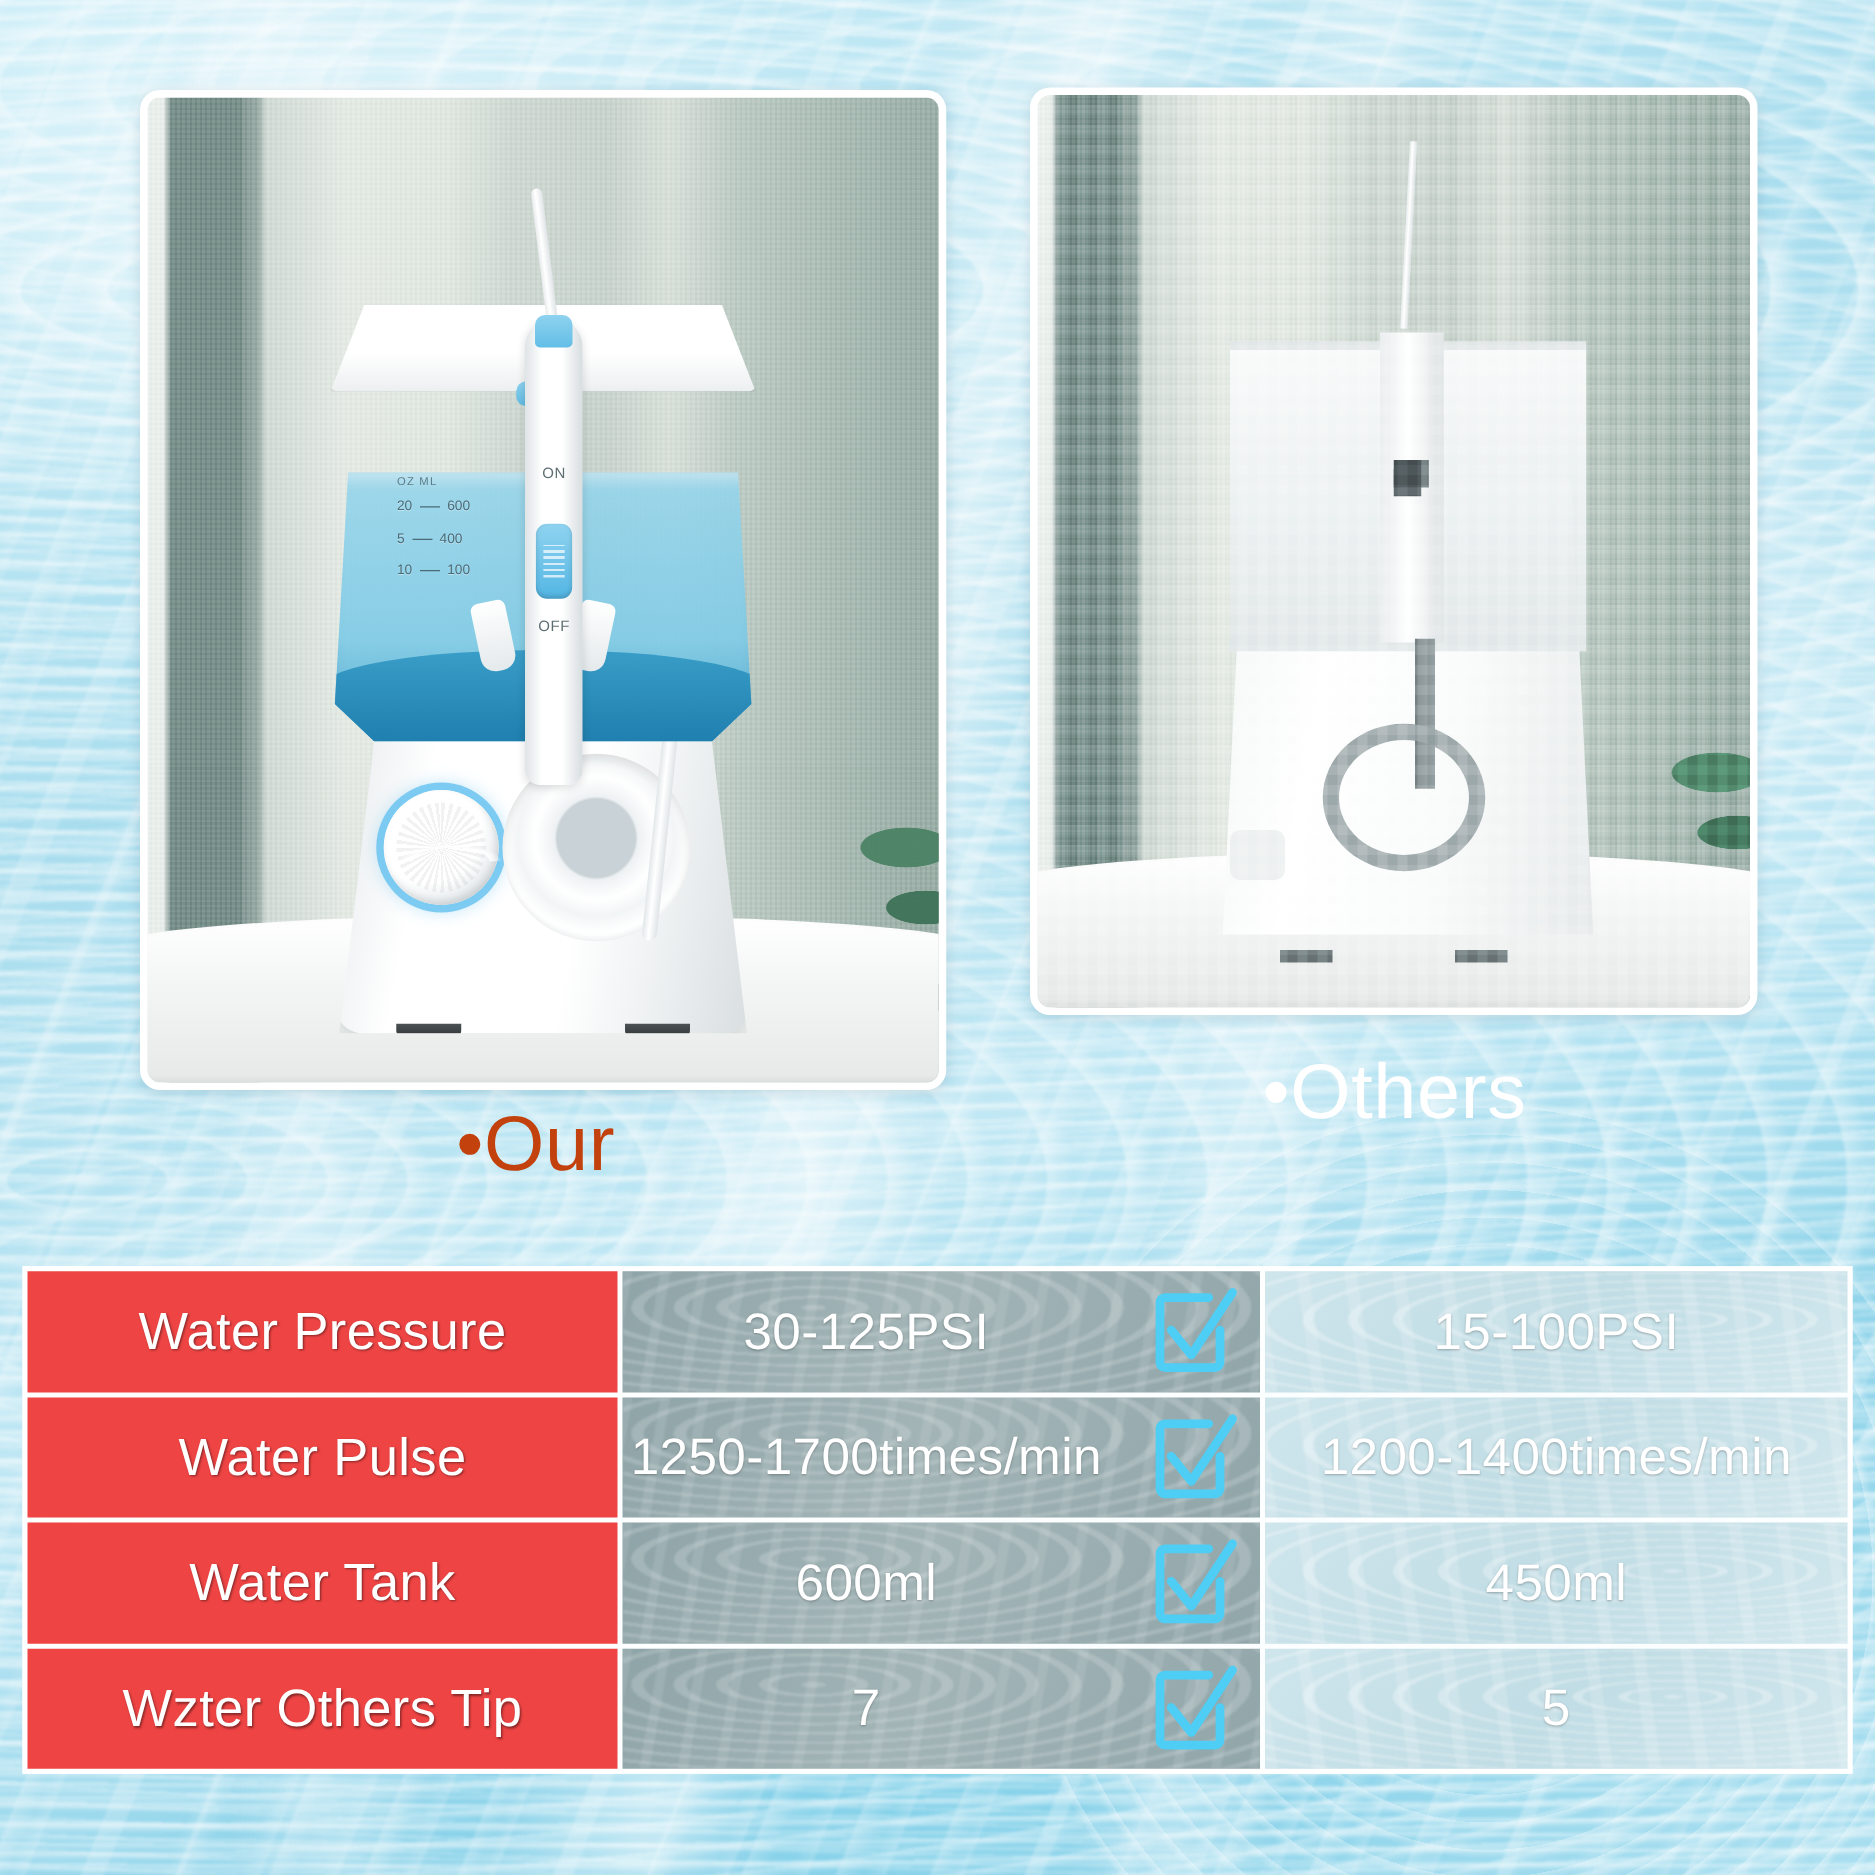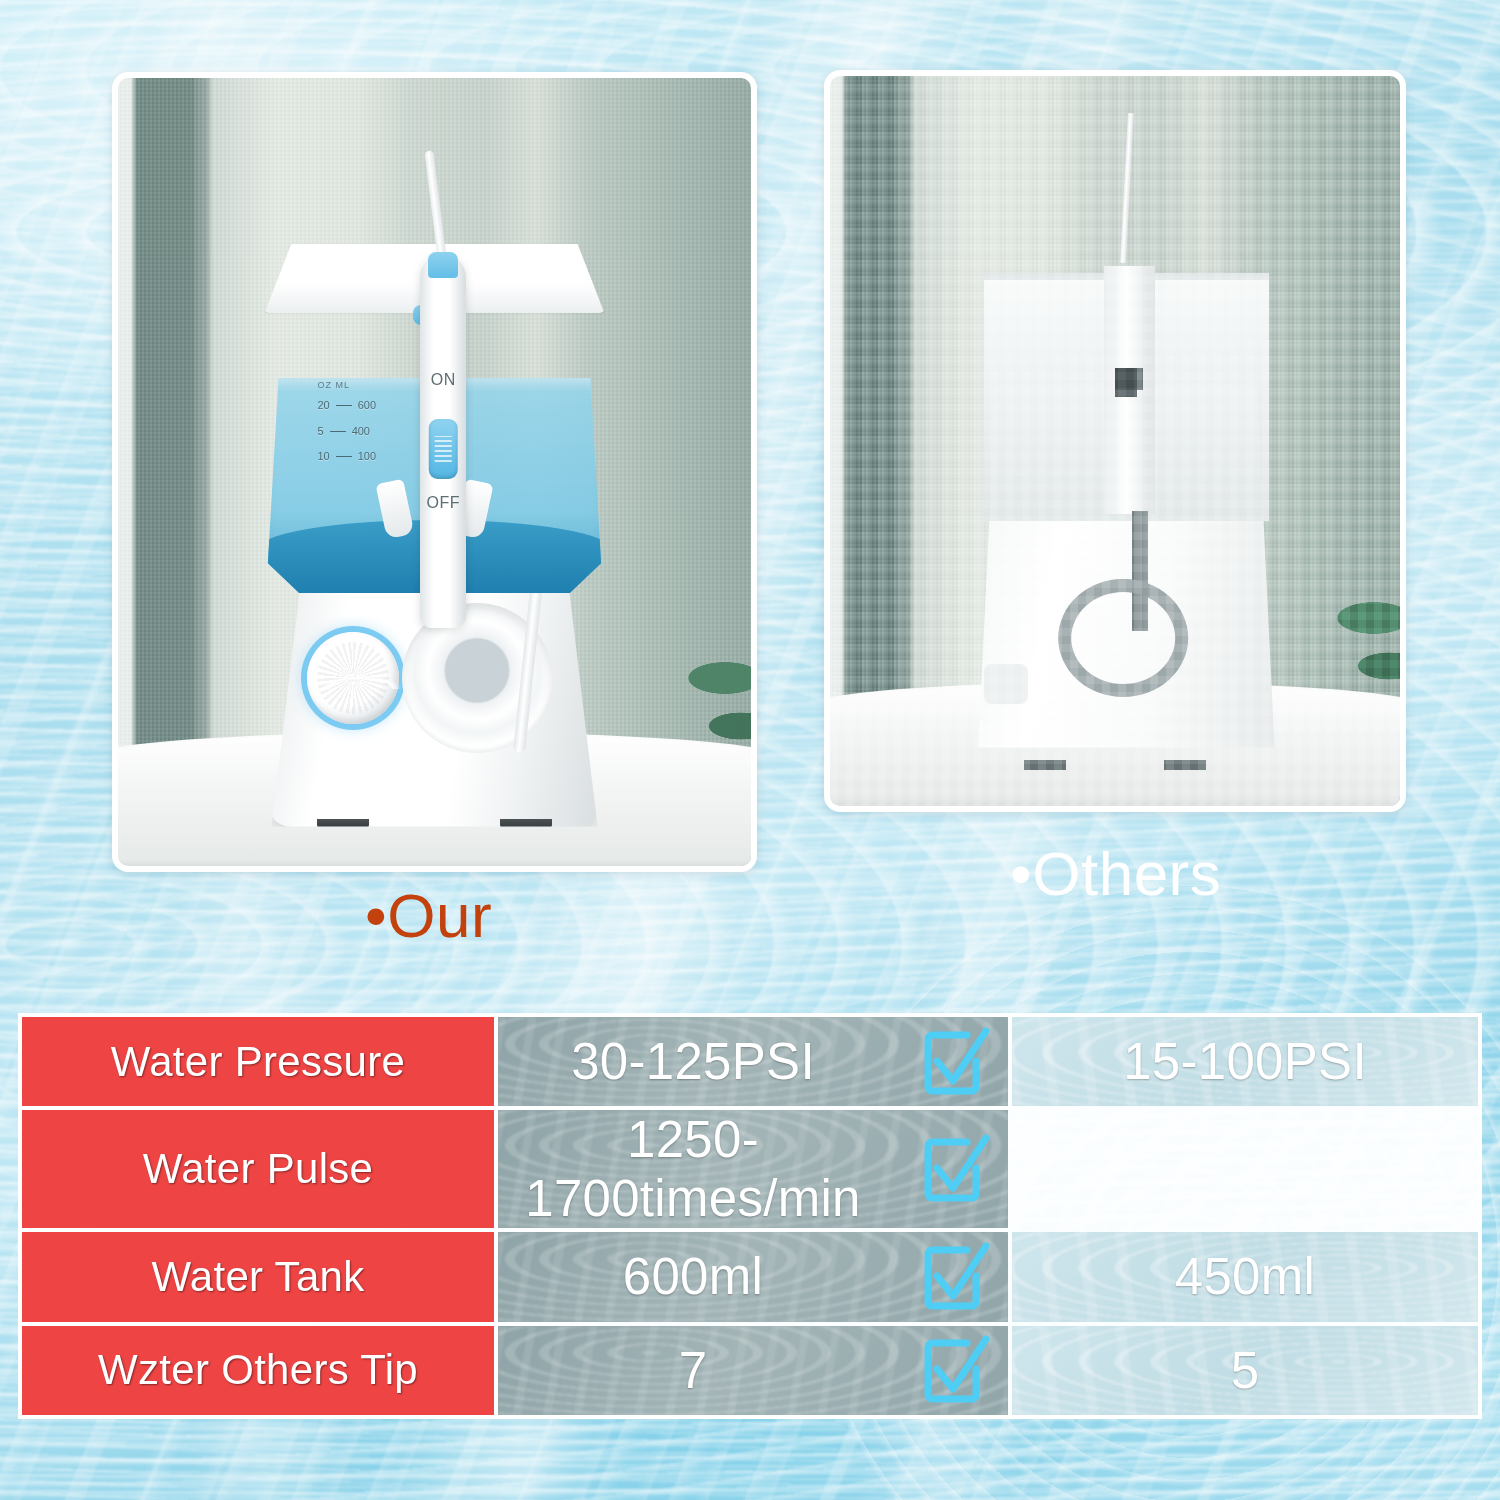--- a/index.html
+++ b/index.html
@@ -206,21 +206,21 @@
     position: absolute; left: 50%; top: 44%; transform: translateX(-50%);
     width: 62%; height: 16%;
     border-radius: 9px;
     background: linear-gradient(180deg,#8fd3f0,#53b6e4);
     box-shadow: inset 0 -2px 4px rgba(0,0,0,0.18);
   }
   .handle-switch::after{
     content:""; position:absolute; left:20%; right:20%; top:28%; height:44%;
     background: repeating-linear-gradient(0deg, rgba(255,255,255,0.7) 0 2px, rgba(255,255,255,0) 2px 5px);
   }
-  .sw-label { position: absolute; left: 50%; transform: translateX(-50%); font-size: 16px; color: #5d6e73; letter-spacing:.5px; }
+  .sw-label { position: absolute; left: 50%; transform: translateX(-50%); font-size: 12px; color: #5d6e73; letter-spacing:.5px; }
   .sw-label.on  { top: 31%; }
   .sw-label.off { top: 64%; }
 
   .nozzle {
     position: absolute; left: 50%; bottom: 96%;
     width: 9px; height: 120px; margin-left: -4px;
     background: linear-gradient(90deg,#e8ebec,#ffffff 40%,#dfe3e5);
     border-radius: 5px;
     transform-origin: bottom center; transform: rotate(-7deg);
   }
@@ -320,21 +320,21 @@
   }
   .trow {
     display: grid;
     grid-template-columns: 472px 510px 1fr;
     gap: 4px;
   }
   .cell {
     display: flex; align-items: center; justify-content: center;
     position: relative;
     color: #ffffff;
-    font-size: 51px;
+    font-size: 41px;
     letter-spacing: .3px;
     text-shadow: 0 1px 2px rgba(0,0,0,0.28);
     overflow: hidden;
     text-align: center;
   }
   .cell-label {
     background: #ef4444;
     font-size: 42px;
     text-shadow: 1px 1px 2px rgba(0,0,0,0.45);
   }
@@ -496,20 +496,23 @@
         <span class="val">1250-1700times/min</span>
         <span class="check-icon">
           <svg viewBox="0 0 70 74">
               <g fill="none" stroke="#4ecdf5" stroke-width="7" stroke-linecap="round" stroke-linejoin="round">
                 <path d="M47 10 H12 a4 4 0 0 0 -4 4 V62 a4 4 0 0 0 4 4 H52 a4 4 0 0 0 4 -4 V36"></path>
                 <path d="M17 36 L33 56 L66 6"></path>
               </g>
             </svg>
         </span>
       </div>
+      <div class="cell cell-other">
+        <span class="val">1200-1400times/min</span>
+      </div>
     </div>
 
     <div class="trow">
       <div class="cell cell-label">
         <span class="val">Water Tank</span>
       </div>
       <div class="cell cell-our">
         <span class="val">600ml</span>
         <span class="check-icon">
           <svg viewBox="0 0 70 74">

